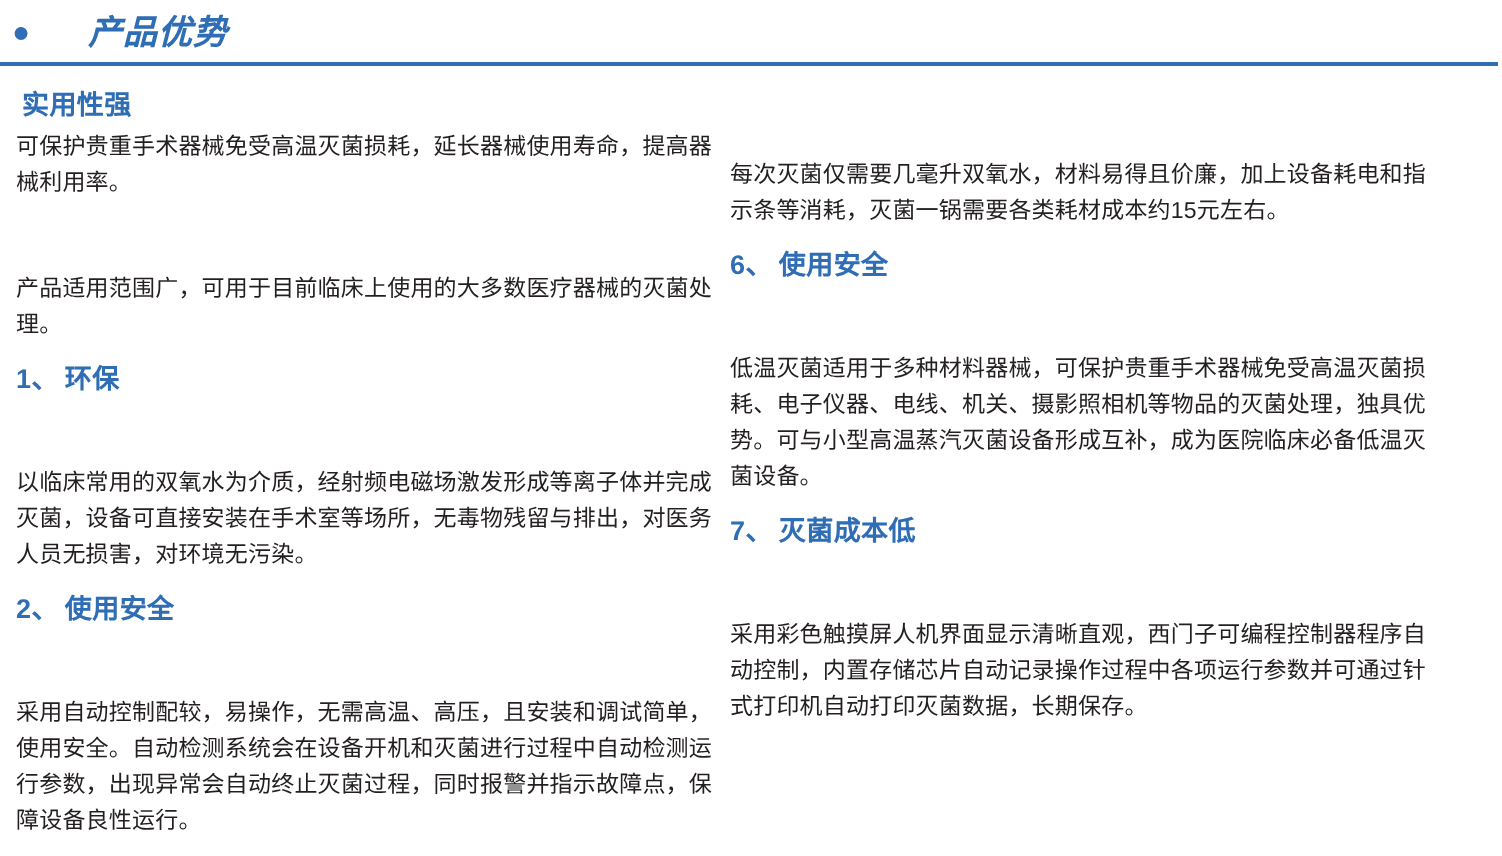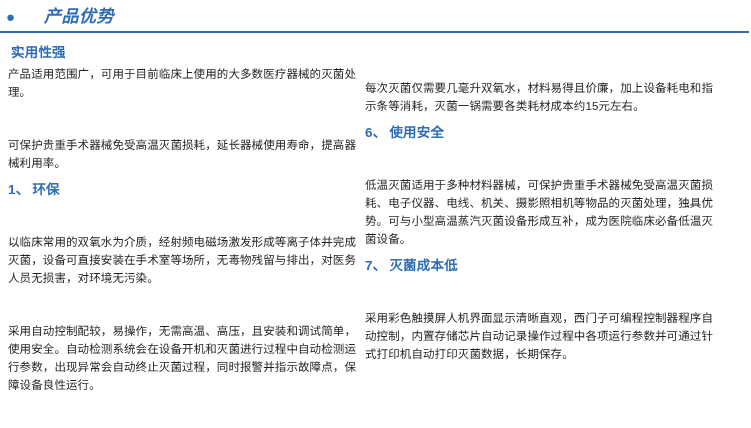--- a/index.html
+++ b/index.html
@@ -111,32 +111,35 @@
   </div>
 
   <div class="columns">
 
     <div class="col">
 
       <div class="block">
         <h3 class="block-title">
           <span class="num"></span><span>实用性强</span>
         </h3>
+        <p class="block-text">可保护贵重手术器械免受高温灭菌损耗，延长器械使用寿命，提高器械利用率。</p>
         <p class="block-text">产品适用范围广，可用于目前临床上使用的大多数医疗器械的灭菌处理。</p>
-        <p class="block-text">可保护贵重手术器械免受高温灭菌损耗，延长器械使用寿命，提高器械利用率。</p>
       </div>
 
       <div class="block">
         <h3 class="block-title">
           <span class="num">1、</span><span>环保</span>
         </h3>
         <p class="block-text">以临床常用的双氧水为介质，经射频电磁场激发形成等离子体并完成灭菌，设备可直接安装在手术室等场所，无毒物残留与排出，对医务人员无损害，对环境无污染。</p>
       </div>
 
       <div class="block">
+        <h3 class="block-title">
+          <span class="num">2、</span><span>使用安全</span>
+        </h3>
         <p class="block-text">采用自动控制配较，易操作，无需高温、高压，且安装和调试简单，使用安全。自动检测系统会在设备开机和灭菌进行过程中自动检测运行参数，出现异常会自动终止灭菌过程，同时报警并指示故障点，保障设备良性运行。</p>
       </div>
 
 
     </div>
 
     <div class="col">
 
       <div class="block">
         <p class="block-text">每次灭菌仅需要几毫升双氧水，材料易得且价廉，加上设备耗电和指示条等消耗，灭菌一锅需要各类耗材成本约15元左右。</p>

